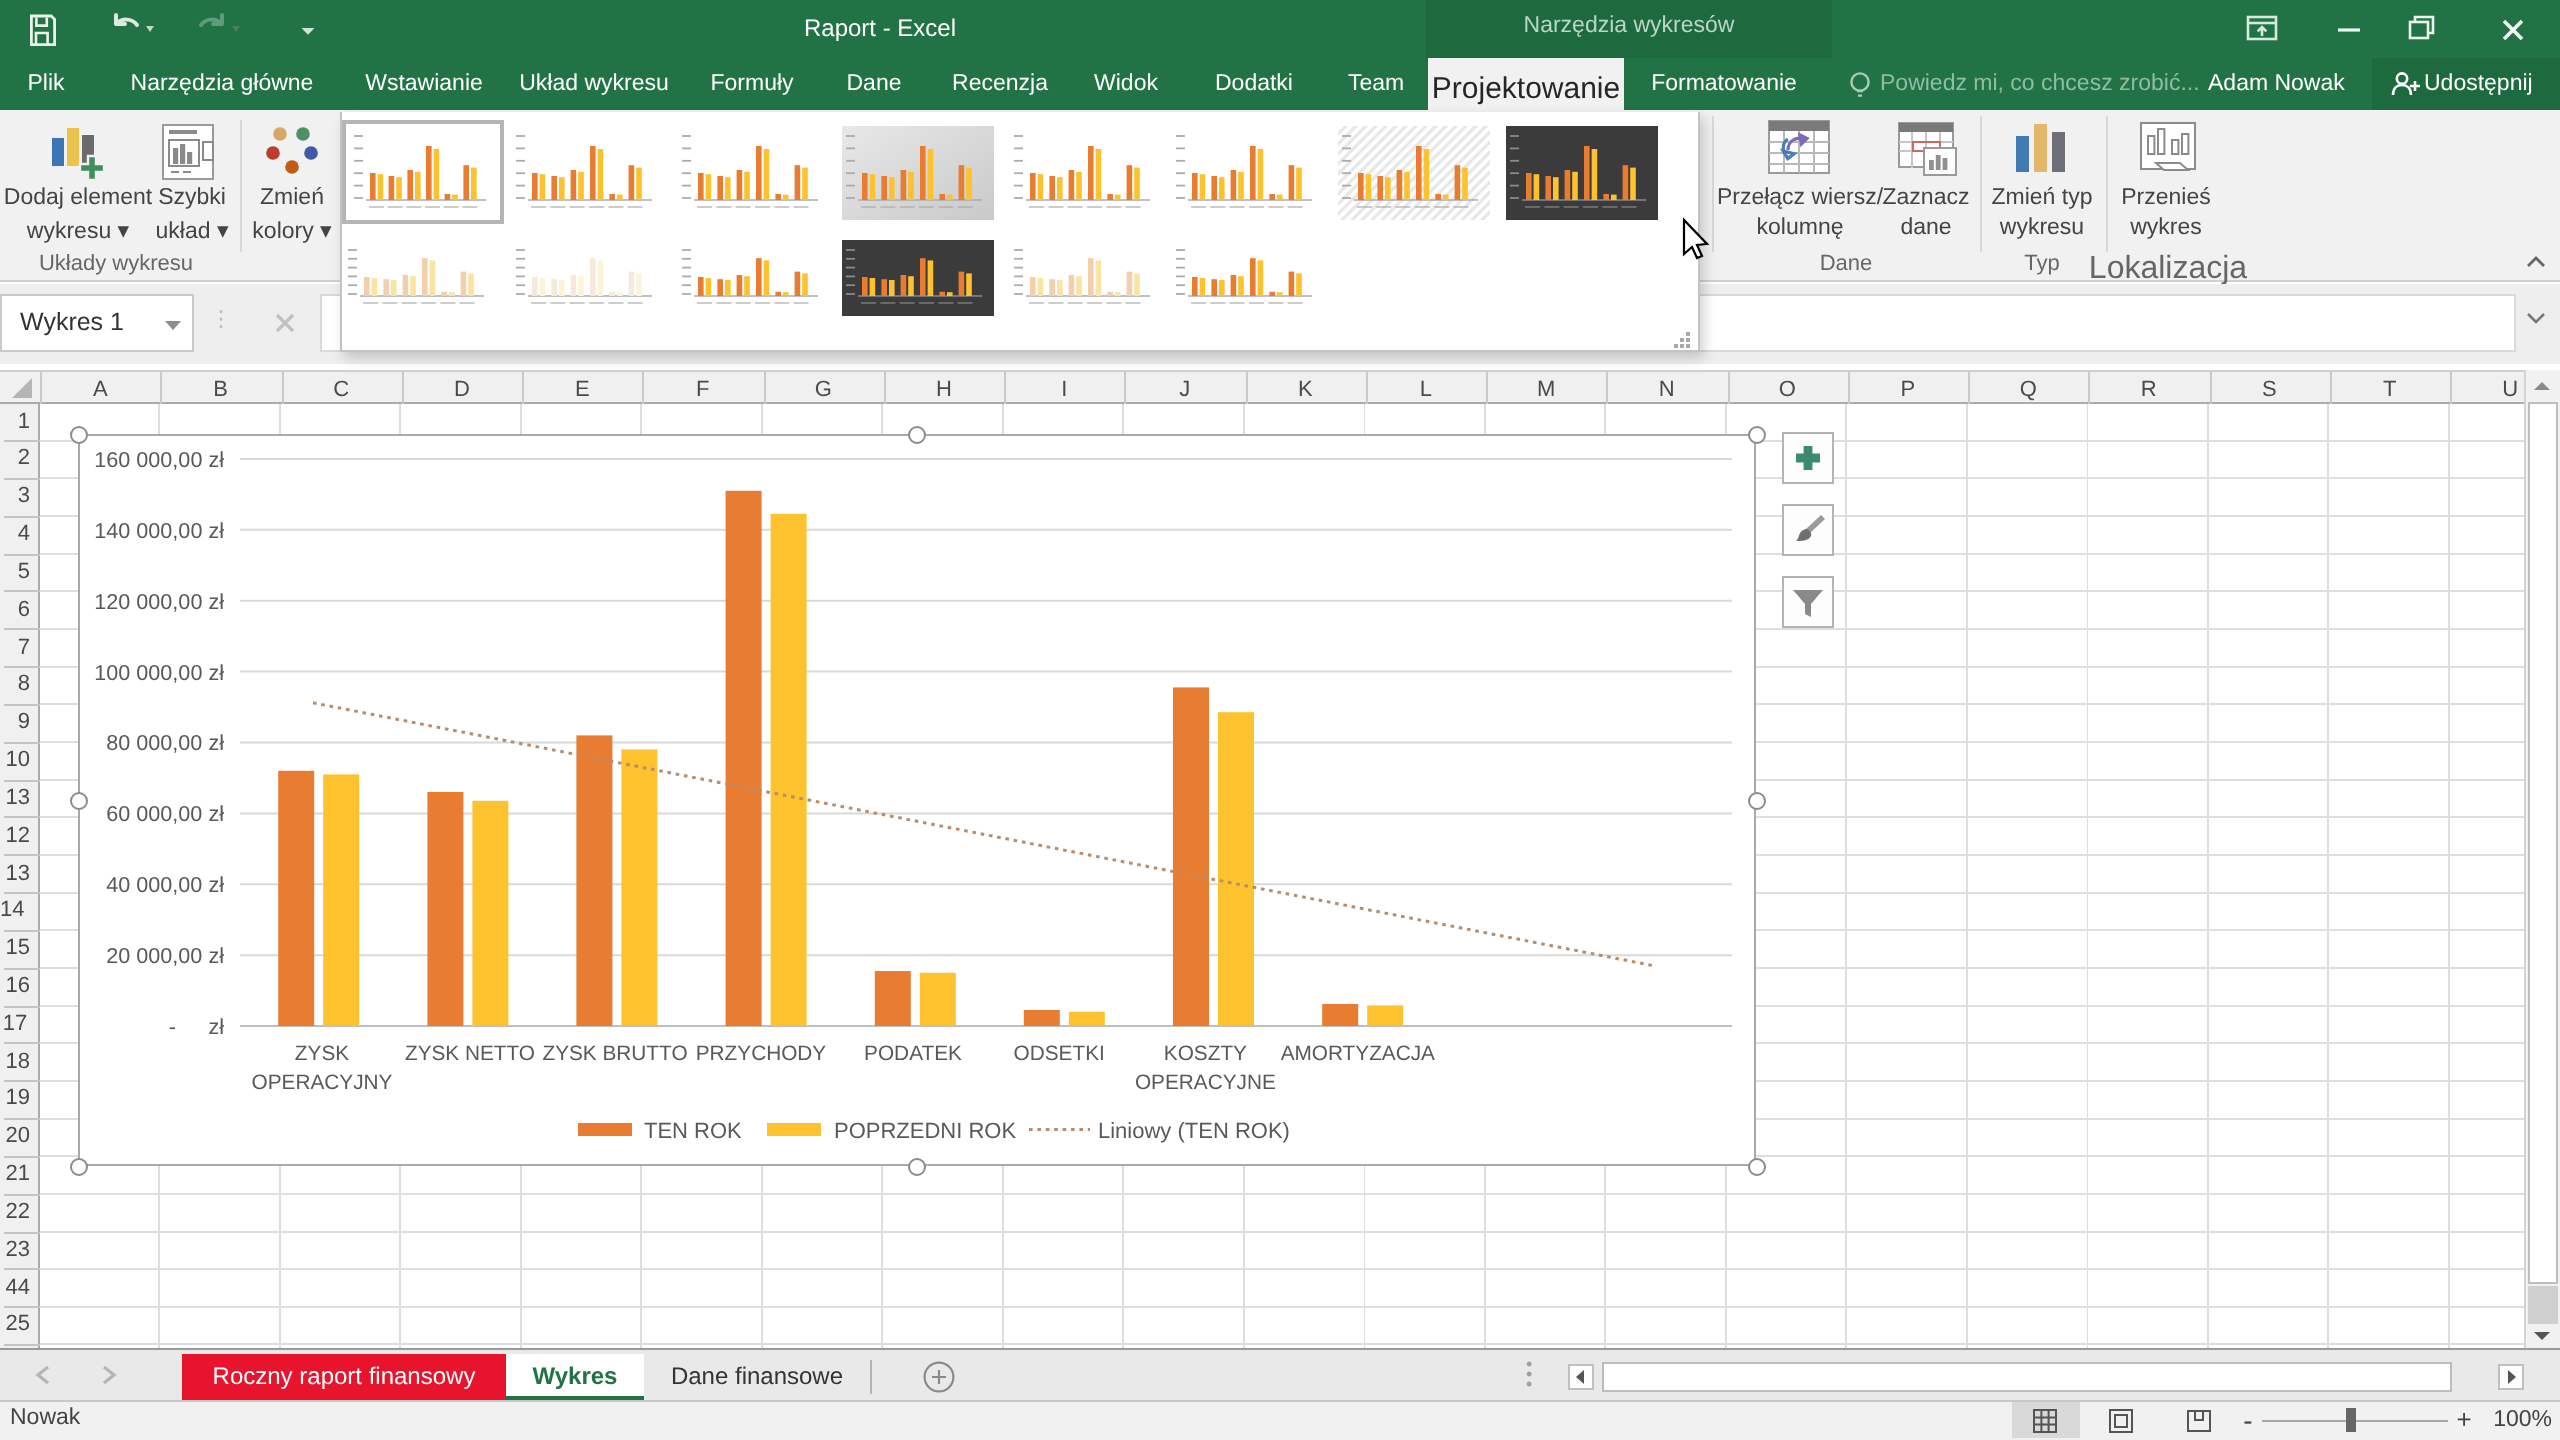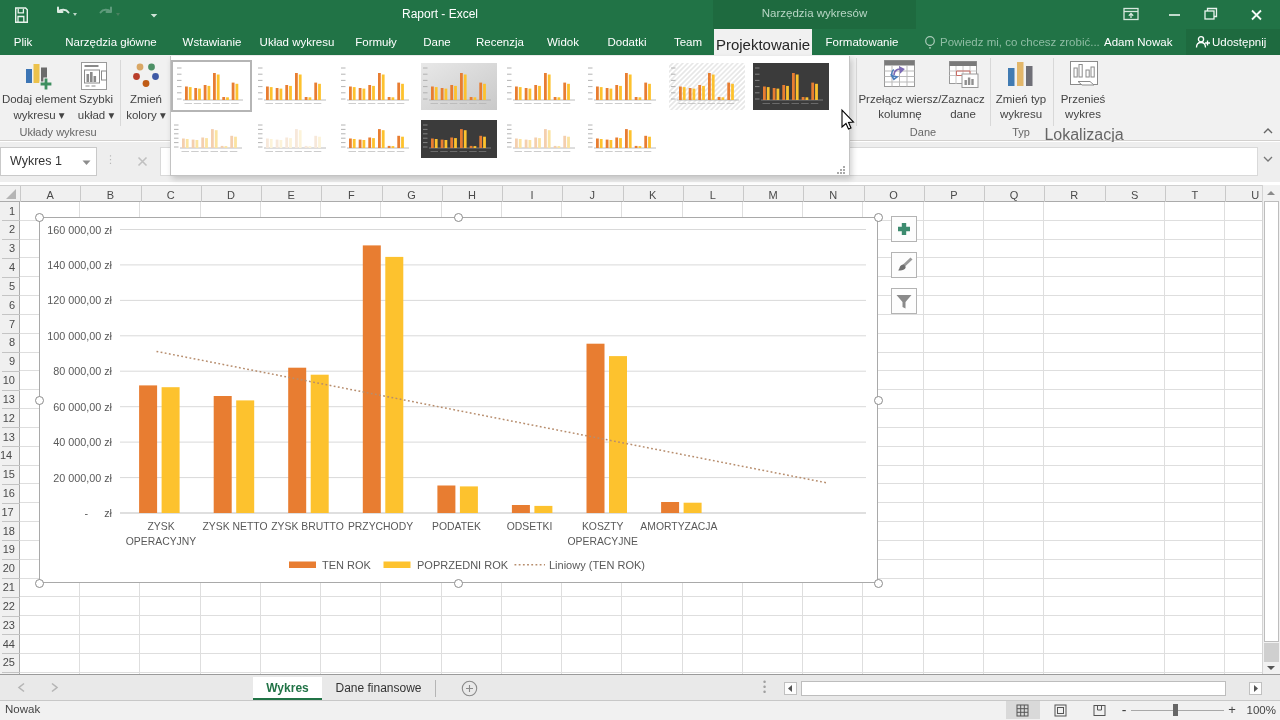--- a/index.html
+++ b/index.html
@@ -777,20 +777,21 @@
 <div class="abs" style="left:1264px;top:201px;width:15px;height:441px;background:#fff;border:1px solid #bdbdbd"></div>
 <div class="abs" style="left:1264px;top:643px;width:15px;height:19px;background:#cfcfcf"></div>
 <svg class="abs" style="left:1265px;top:663px" width="12" height="10" viewBox="0 0 12 10">
       <path d="M2 3 l4 4 l4-4 z" fill="#555"></path>
     </svg>
 <div class="abs" style="left:0;top:674px;width:1280px;height:26px;background:#e9e9e9;border-top:1px solid #9a9a9a"></div>
 <svg class="abs" style="left:16px;top:682px" width="44" height="11" viewBox="0 0 44 11">
       <path d="M8 1.5 L3 5.5 L8 9.5" stroke="#b5b5b5" fill="none" stroke-width="1.6"></path>
       <path d="M36 1.5 L41 5.5 L36 9.5" stroke="#b5b5b5" fill="none" stroke-width="1.6"></path>
     </svg>
+<div class="abs" style="left:91px;top:677px;width:162px;height:23px;background:#e8142d;color:#fff;font-size:12px;text-align:center;line-height:23px">Roczny raport finansowy</div>
 <div class="abs" style="left:253px;top:677px;width:69px;height:23px;background:#fff;color:#217346;font-weight:bold;font-size:12px;text-align:center;line-height:22px;border-bottom:2.5px solid #217346">Wykres</div>
 <div class="abs" style="left:322px;top:677px;width:113px;height:23px;color:#333;font-size:12px;text-align:center;line-height:23px">Dane finansowe</div>
 <div class="abs" style="left:435px;top:680px;width:1px;height:17px;background:#b5b5b5"></div>
 <svg class="abs" style="left:461px;top:680px" width="17" height="17" viewBox="0 0 17 17">
       <circle cx="8.5" cy="8.5" r="7.2" fill="none" stroke="#8a8a8a" stroke-width="1.1"></circle>
       <path d="M8.5 5 v7 M5 8.5 h7" stroke="#8a8a8a" stroke-width="1.1"></path>
     </svg>
 <div class="abs" style="left:763px;top:680px;width:8px;height:17px;color:#a0a0a0;font-size:9px;line-height:5px;letter-spacing:0">•<br>•<br>•</div>
 <div class="abs" style="left:784px;top:682px;width:13px;height:13px;background:#fdfdfd;border:1px solid #c0c0c0"></div>
 <svg class="abs" style="left:784px;top:682px" width="13" height="13" viewBox="0 0 13 13">

